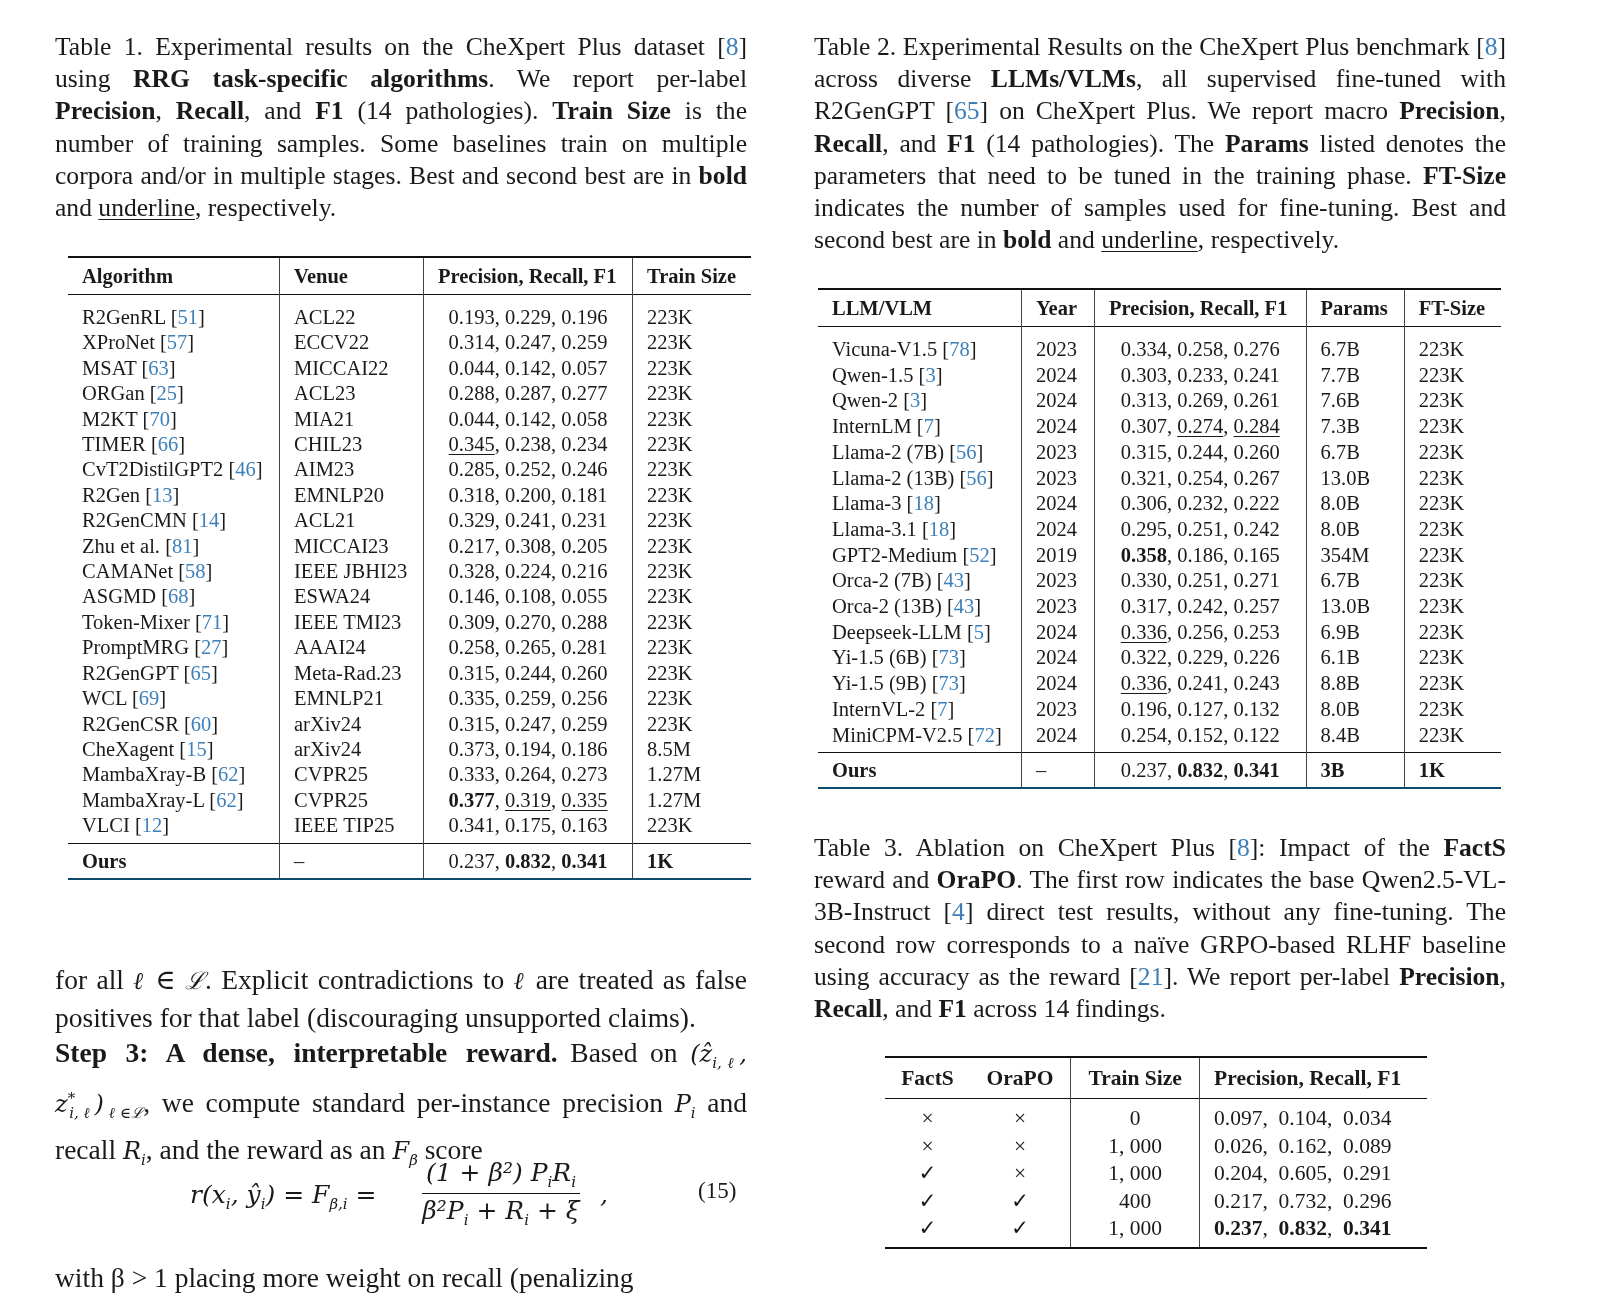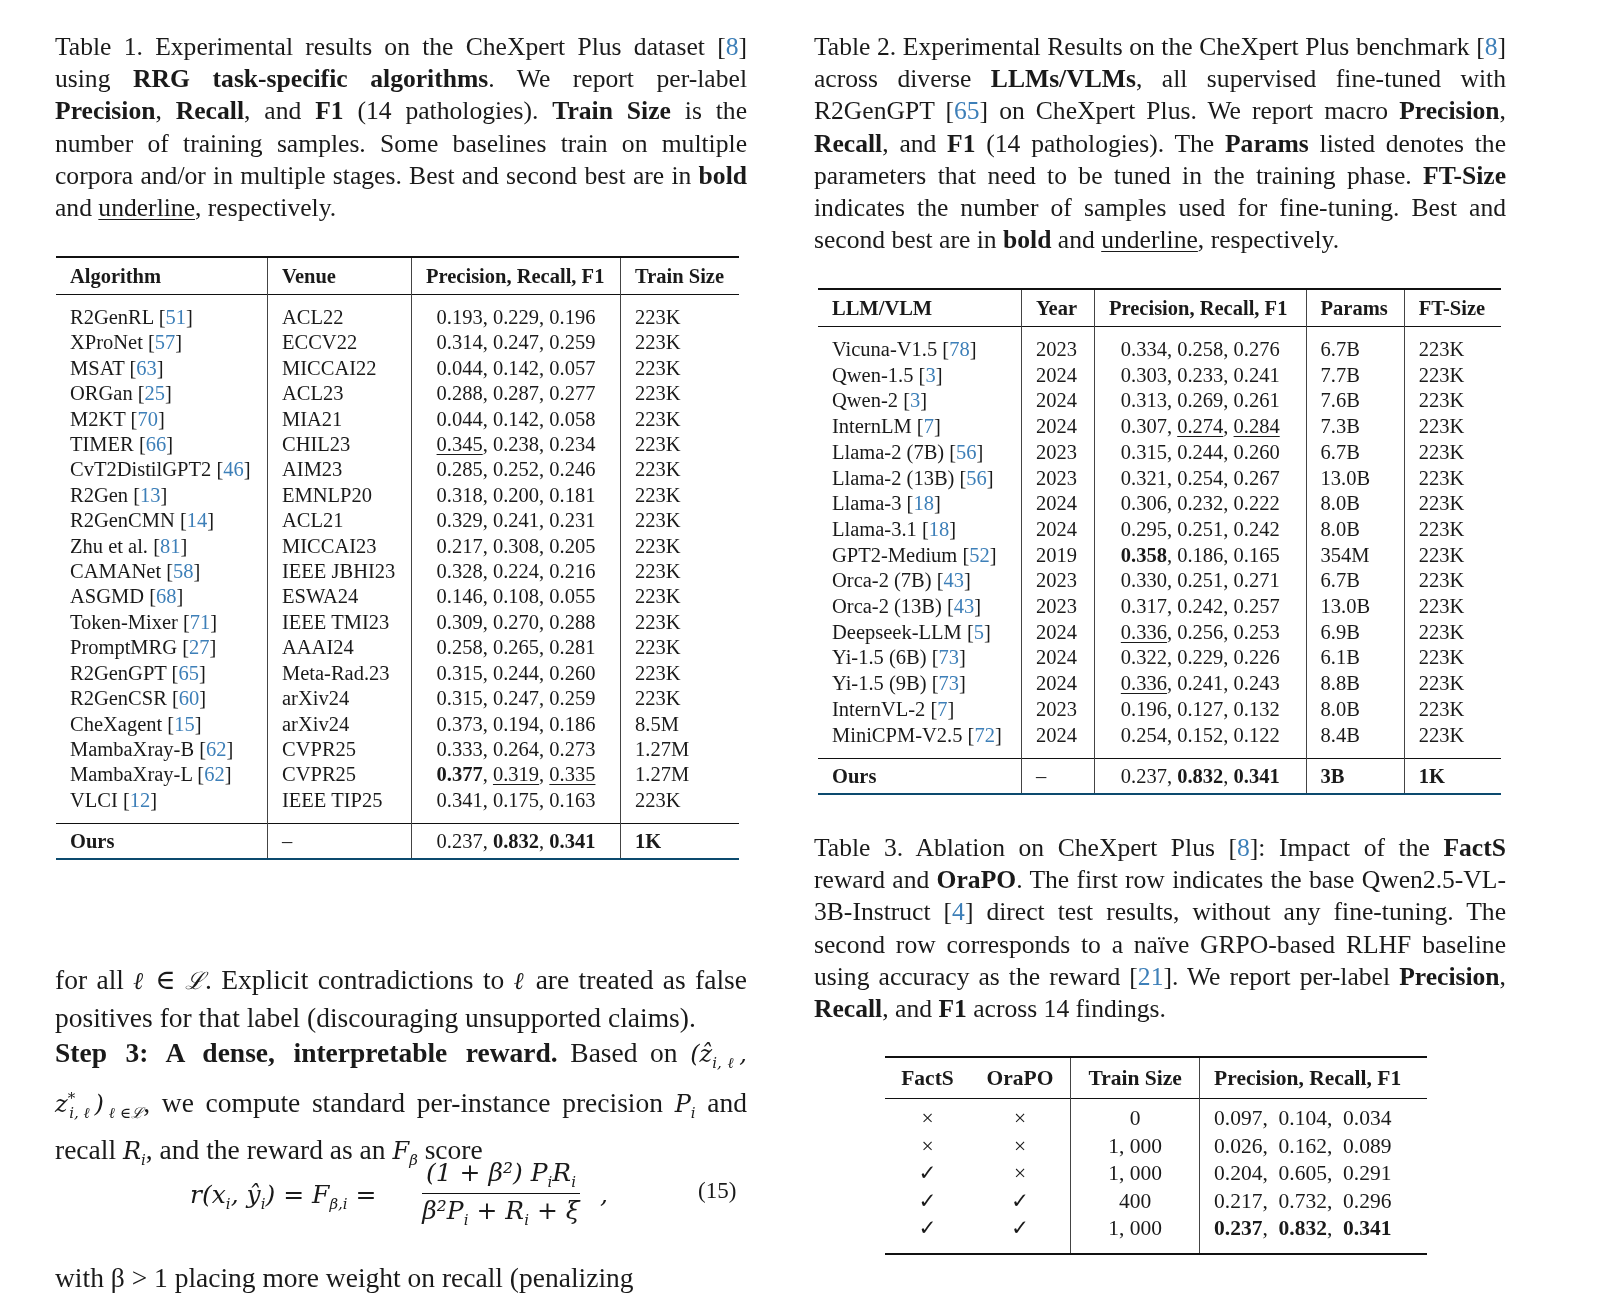--- a/index.html
+++ b/index.html
@@ -9,41 +9,41 @@
   b { font-weight: bold; }
   .u { text-decoration: underline; text-decoration-thickness: 1px; text-underline-offset: 3px; }
 
   .caption { position: absolute; font-size: 25.6px; line-height: 32.2px; text-align: justify; }
 
   table.tbl { position: absolute; border-collapse: collapse; font-size: 20.5px; }
   table.tbl td, table.tbl th { padding: 0 14px; white-space: nowrap; height: 25.6px; line-height: 25.6px; text-align: left; }
   table.tbl th { font-weight: bold; height: 36px; line-height: 36px; }
   table.tbl thead tr { border-top: 2px solid #111; border-bottom: 1.5px solid #111; }
   table.tbl tbody.main tr:first-child td { padding-top: 10px; }
-  table.tbl tbody.main tr:last-child td { padding-bottom: 10px; }
+  table.tbl tbody.main tr:last-child td { padding-bottom: 4px; }
   table.tbl tbody.ours tr { border-top: 1.5px solid #111; border-bottom: 2px solid #0c4a6e; }
   table.tbl tbody.ours td { height: 34px; line-height: 34px; }
   .vb { border-right: 1.2px solid #444; }
   .ctr { text-align: center !important; }
 
   .body-text { position: absolute; font-size: 27.5px; line-height: 35.5px; text-align: justify; }
   .m { font-family: "DejaVu Serif", serif; font-style: italic; font-size: 24px; }
   .eq { position: absolute; font-size: 27.5px; }
   .frac { display: inline-block; vertical-align: middle; text-align: center; }
   .frac .num { display: block; border-bottom: 1.5px solid #111; padding: 0 4px 2px; }
   .frac .den { display: block; padding-top: 2px; }
 </style>
 </head>
 <body>
 
 <div class="caption" style="left:55px; top:31px; width:692px;">
   <span>Table 1.</span><span> Experimental results on the CheXpert Plus dataset [</span><span class="cite">8</span><span>] using </span><b>RRG task-specific algorithms</b><span>. We report per-label </span><b>Precision</b><span>, </span><b>Recall</b><span>, and </span><b>F1</b><span> (14 pathologies). </span><b>Train Size</b><span> is the number of training samples. Some baselines train on multiple corpora and/or in multiple stages. Best and second best are in </span><b>bold</b><span> and </span><span class="u">underline</span><span>, respectively.</span>
 </div>
 
-<table class="tbl" id="t1" style="left:56px; top:256px; width:683px;">
+<table class="tbl" id="t1" style="left:68px; top:256px; width:683px;">
   <thead>
     <tr>
       <th class="vb">Algorithm</th>
       <th class="vb">Venue</th>
       <th class="vb">Precision, Recall, F1</th>
       <th>Train Size</th>
     </tr>
   </thead>
   <tbody class="main" id="t1-body">
       <tr>
@@ -127,20 +127,26 @@
       <tr>
         <td class="vb"><span>PromptMRG</span> [<span class="cite">27</span>]</td>
         <td class="vb">AAAI24</td>
         <td class="vb ctr"><span>0.258</span>, <span>0.265</span>, <span>0.281</span></td>
         <td>223K</td>
       </tr>
       <tr>
         <td class="vb"><span>R2GenGPT</span> [<span class="cite">65</span>]</td>
         <td class="vb">Meta-Rad.23</td>
         <td class="vb ctr"><span>0.315</span>, <span>0.244</span>, <span>0.260</span></td>
+        <td>223K</td>
+      </tr>
+      <tr>
+        <td class="vb"><span>WCL</span> [<span class="cite">69</span>]</td>
+        <td class="vb">EMNLP21</td>
+        <td class="vb ctr"><span>0.335</span>, <span>0.259</span>, <span>0.256</span></td>
         <td>223K</td>
       </tr>
       <tr>
         <td class="vb"><span>R2GenCSR</span> [<span class="cite">60</span>]</td>
         <td class="vb">arXiv24</td>
         <td class="vb ctr"><span>0.315</span>, <span>0.247</span>, <span>0.259</span></td>
         <td>223K</td>
       </tr>
       <tr>
         <td class="vb"><span>CheXagent</span> [<span class="cite">15</span>]</td>

